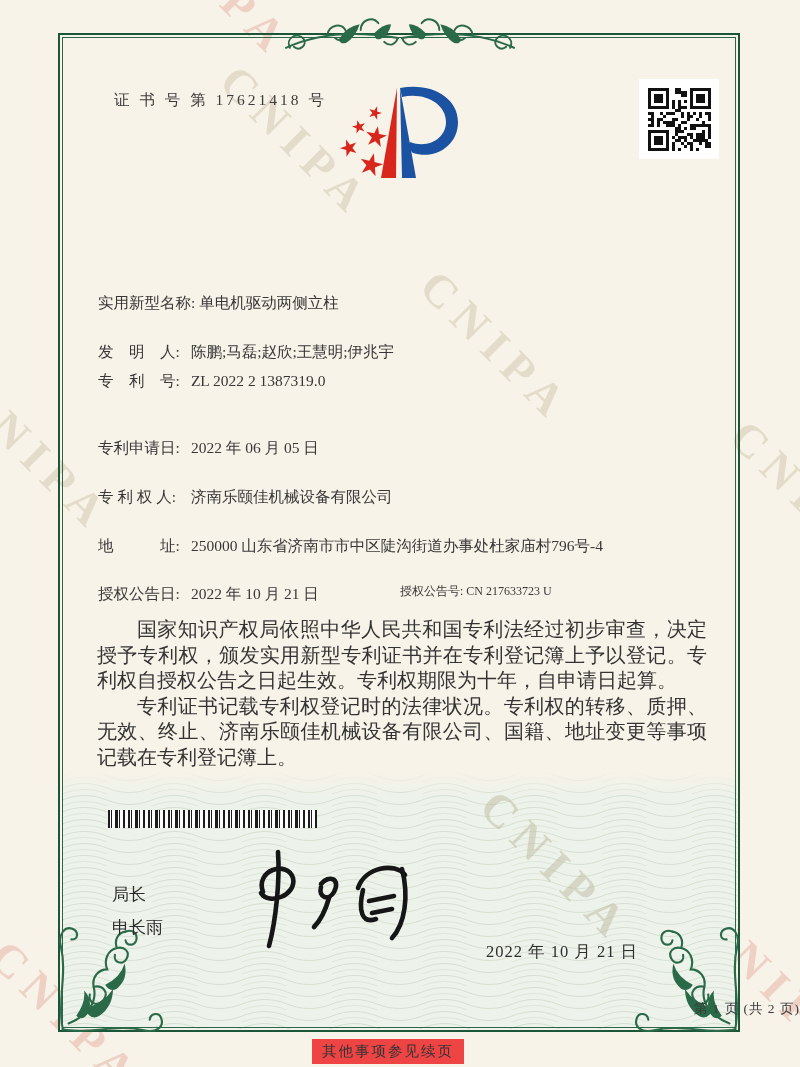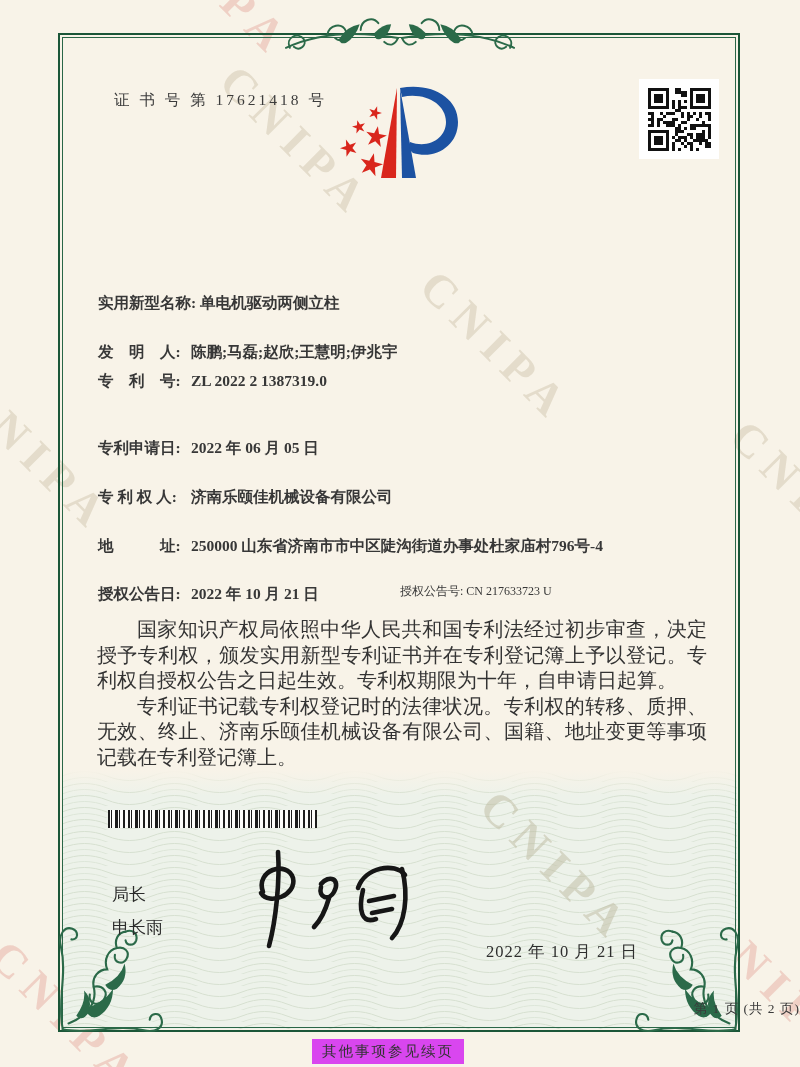--- a/index.html
+++ b/index.html
@@ -51,21 +51,21 @@
     background:#ffffff;display:flex;align-items:center;justify-content:center;
   }
   .logo{position:absolute;left:328px;top:80px;}
   .title{
     position:absolute;left:0;top:188px;width:100%;
     text-align:center;margin:0;
     font-size:41px;font-weight:bold;color:#151515;
     letter-spacing:9px;
   }
   
-  .row{position:absolute;left:98px;font-size:15.5px;line-height:22px;color:#373737;font-weight:bold;}
+  .row{position:absolute;left:98px;font-size:15.5px;line-height:22px;color:#373737;}
   .row .lab{display:inline-block;min-width:89px;vertical-align:top;}
   .row .val{display:inline-block;max-width:520px;vertical-align:top;}
   .row-grant2{position:absolute;left:400px;font-size:12px;color:#373737;}
   
   .paras{
     position:absolute;left:97px;top:617px;width:610px;
     font-size:20px;line-height:25.5px;color:#333;
   }
   .paras p{margin:0;text-indent:2em;text-align:justify;}
   
@@ -88,21 +88,21 @@
   .issue-date{
     position:absolute;right:162px;top:941px;
     font-size:16.5px;color:#2e2e2e;letter-spacing:1px;
   }
   .page-info{
     position:absolute;left:0;top:1000px;width:100%;text-align:right;
     font-size:13.5px;color:#3a3a3a;letter-spacing:1px;
   }
   .footer-note{
     position:absolute;left:312px;top:1039px;
-    background:#d946ef;padding:3px 10px;
+    background:#ef4444;padding:3px 10px;
     font-size:14.5px;color:#333;letter-spacing:2px;
   }
 </style>
 </head>
 <body>
 
 <div class="page">
 
   <span class="wm wm-beige" style="left:200px;top:115px;">CNIPA</span>
   <span class="wm wm-beige" style="left:400px;top:320px;">CNIPA</span>

